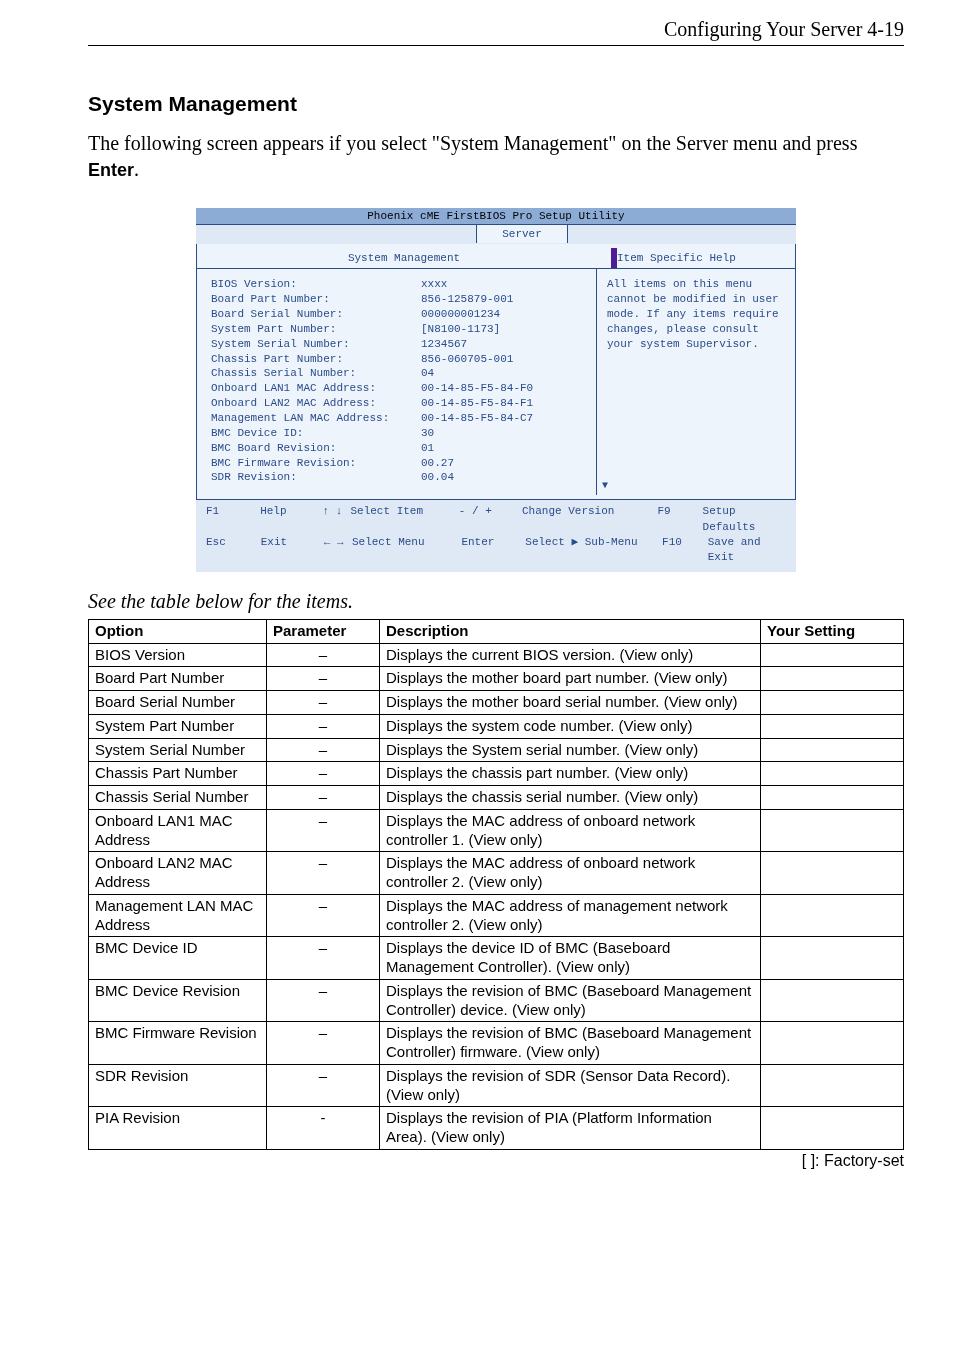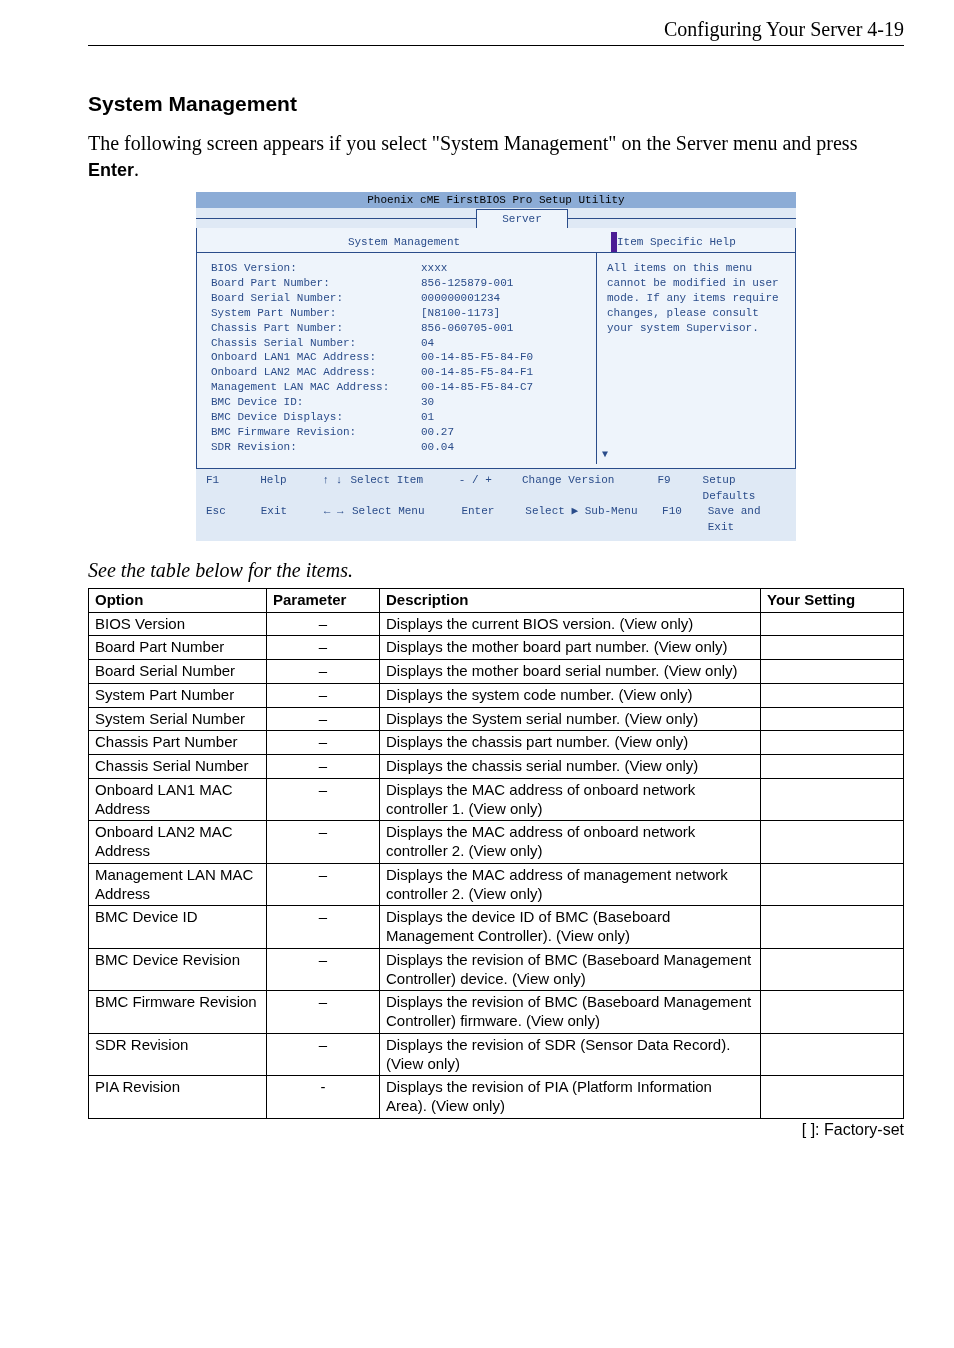--- a/index.html
+++ b/index.html
@@ -24,21 +24,21 @@
   }
   .h2 {
     font-family: Arial, Helvetica, sans-serif;
     font-weight: bold;
     font-size: 21px;
     margin-bottom: 14px;
   }
   .intro {
     font-size: 20px;
     line-height: 1.3;
-    margin-bottom: 10px;
+    margin-bottom: 26px;
   }
   .intro b { font-family: Arial, Helvetica, sans-serif; font-size: 18px; }
 
   
   .bios-wrap { display: flex; justify-content: center; margin: 6px 0 18px 0; }
   .bios {
     width: 600px;
     font-family: "Courier New", monospace;
     font-size: 11px;
     background: #dfe9f5;
@@ -49,21 +49,21 @@
     background: #8cacd6;
     color: #000;
     text-align: center;
     padding: 2px 0;
     font-size: 11px;
   }
   .bios .tabs {
     background: #dfe9f5;
     display: flex;
     height: 20px;
-    align-items: center;
+    align-items: flex-start;
   }
   .bios .tabs .spacer-l { width: 280px; border-bottom: 1px solid #2a4c8a; }
   .bios .tabs .tab {
     width: 90px;
     background: #eef4fb;
     border: 1px solid #2a4c8a;
     border-bottom: none;
     color: #2a4c8a;
     text-align: center;
     line-height: 18px;
@@ -223,20 +223,24 @@
                 </div>
                 <div class="row">
                   <span class="k">Board Serial Number:</span>
                   <span class="v">000000001234</span>
                 </div>
                 <div class="row">
                   <span class="k">System Part Number:</span>
                   <span class="v">[N8100-1173]</span>
                 </div>
                 <div class="row">
+                  <span class="k">System Serial Number:</span>
+                  <span class="v">1234567</span>
+                </div>
+                <div class="row">
                   <span class="k">Chassis Part Number:</span>
                   <span class="v">856-060705-001</span>
                 </div>
                 <div class="row">
                   <span class="k">Chassis Serial Number:</span>
                   <span class="v">04</span>
                 </div>
                 <div class="row">
                   <span class="k">Onboard LAN1 MAC Address:</span>
                   <span class="v">00-14-85-F5-84-F0</span>
@@ -247,21 +251,21 @@
                 </div>
                 <div class="row">
                   <span class="k">Management LAN MAC Address:</span>
                   <span class="v">00-14-85-F5-84-C7</span>
                 </div>
                 <div class="row">
                   <span class="k">BMC Device ID:</span>
                   <span class="v">30</span>
                 </div>
                 <div class="row">
-                  <span class="k">BMC Device Displays:</span>
+                  <span class="k">BMC Board Revision:</span>
                   <span class="v">01</span>
                 </div>
                 <div class="row">
                   <span class="k">BMC Firmware Revision:</span>
                   <span class="v">00.27</span>
                 </div>
                 <div class="row">
                   <span class="k">SDR Revision:</span>
                   <span class="v">00.04</span>
                 </div>

